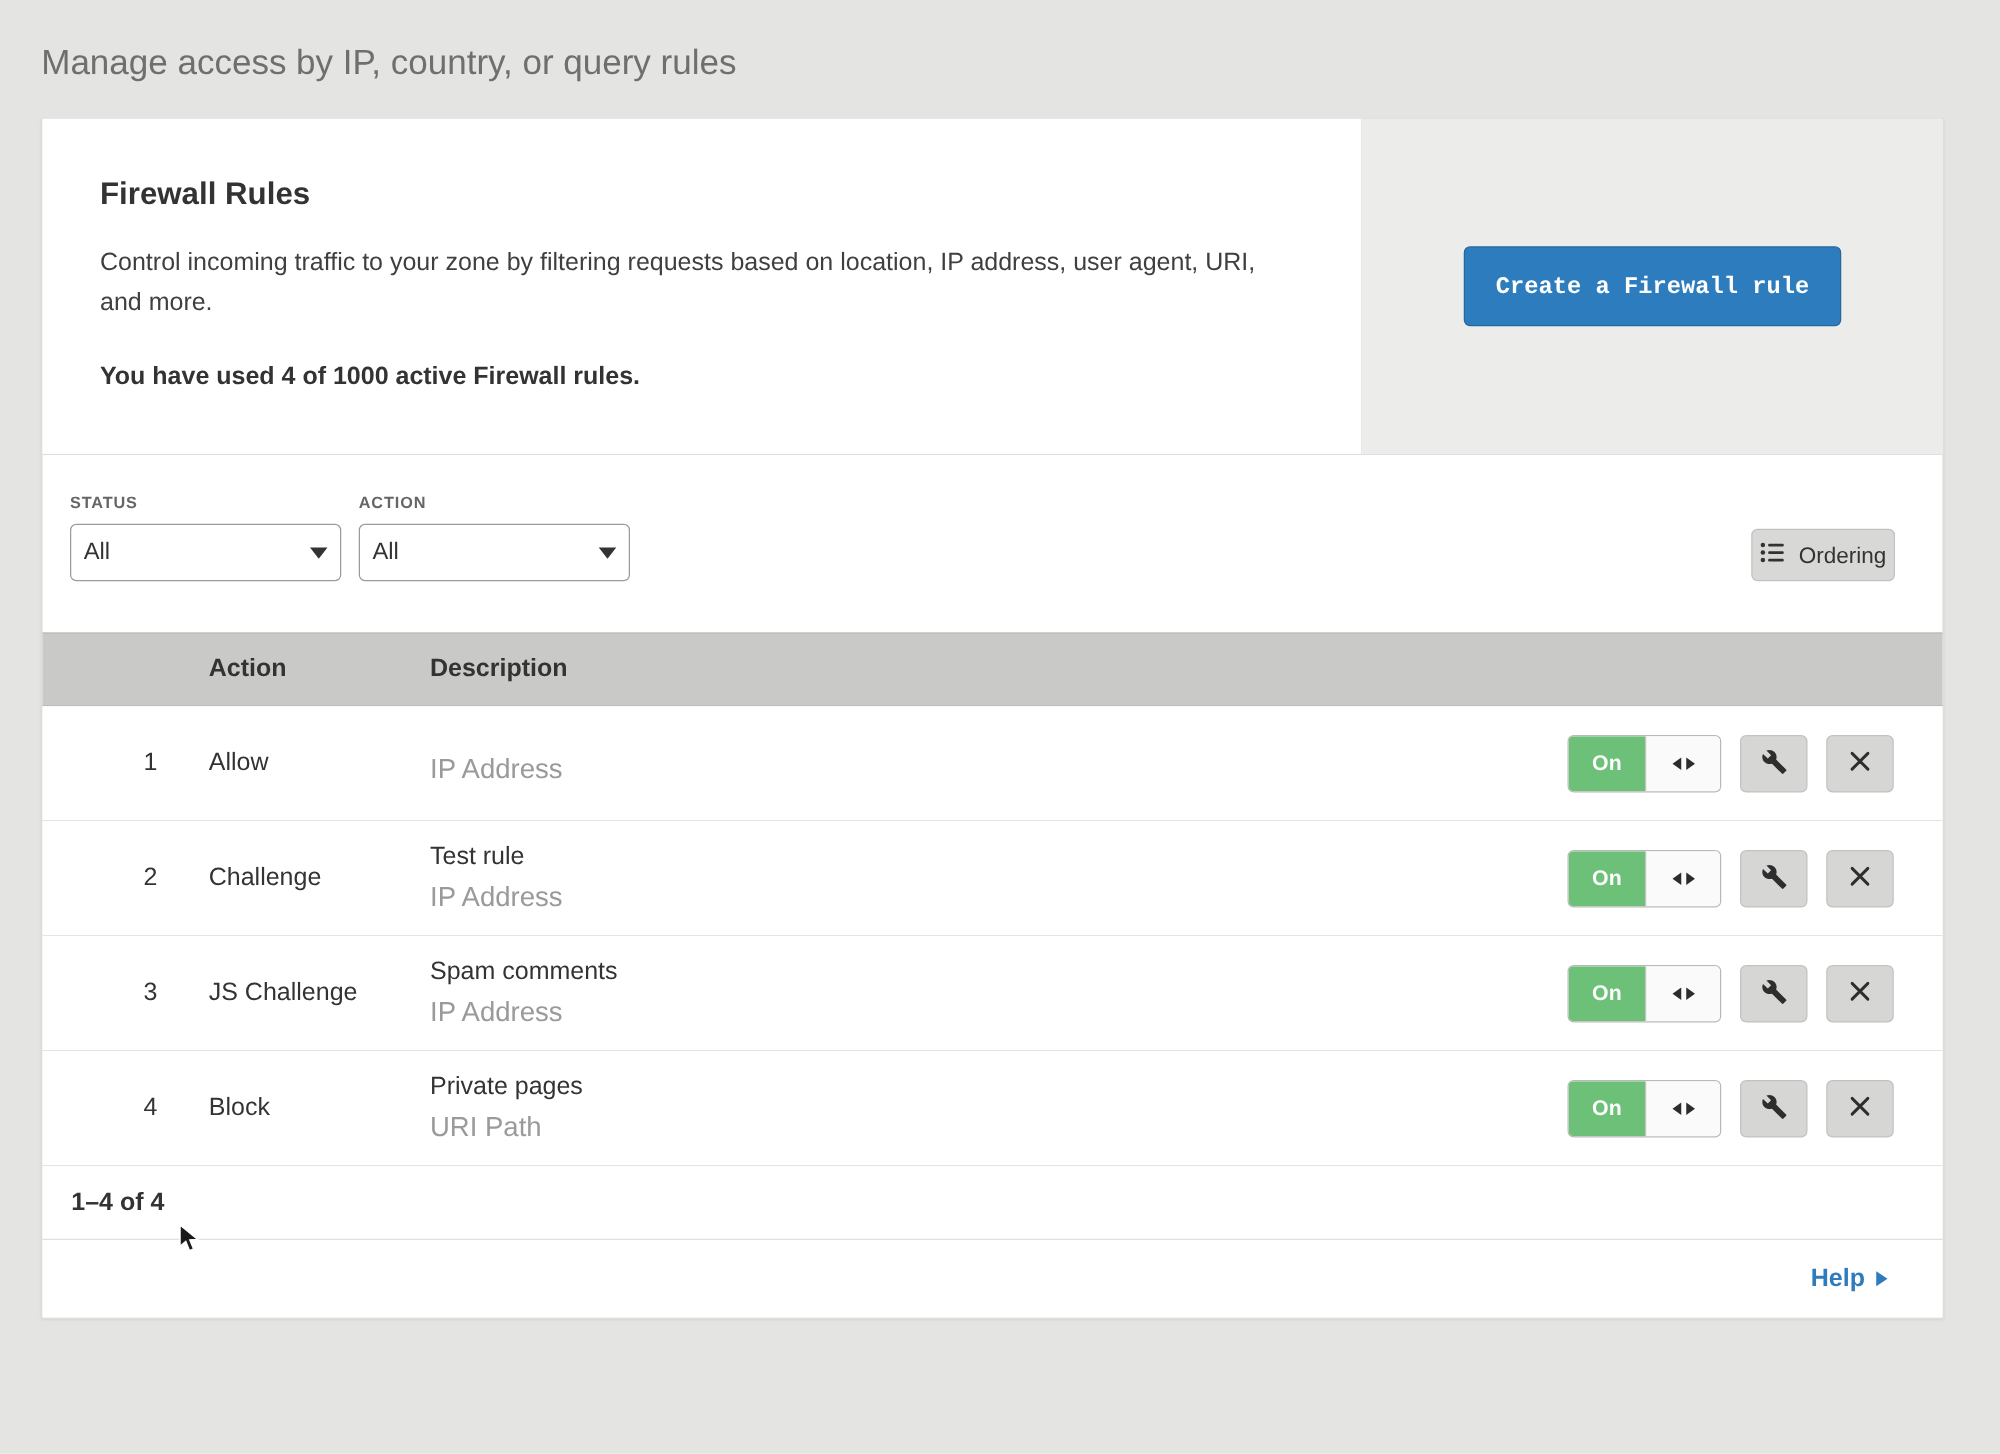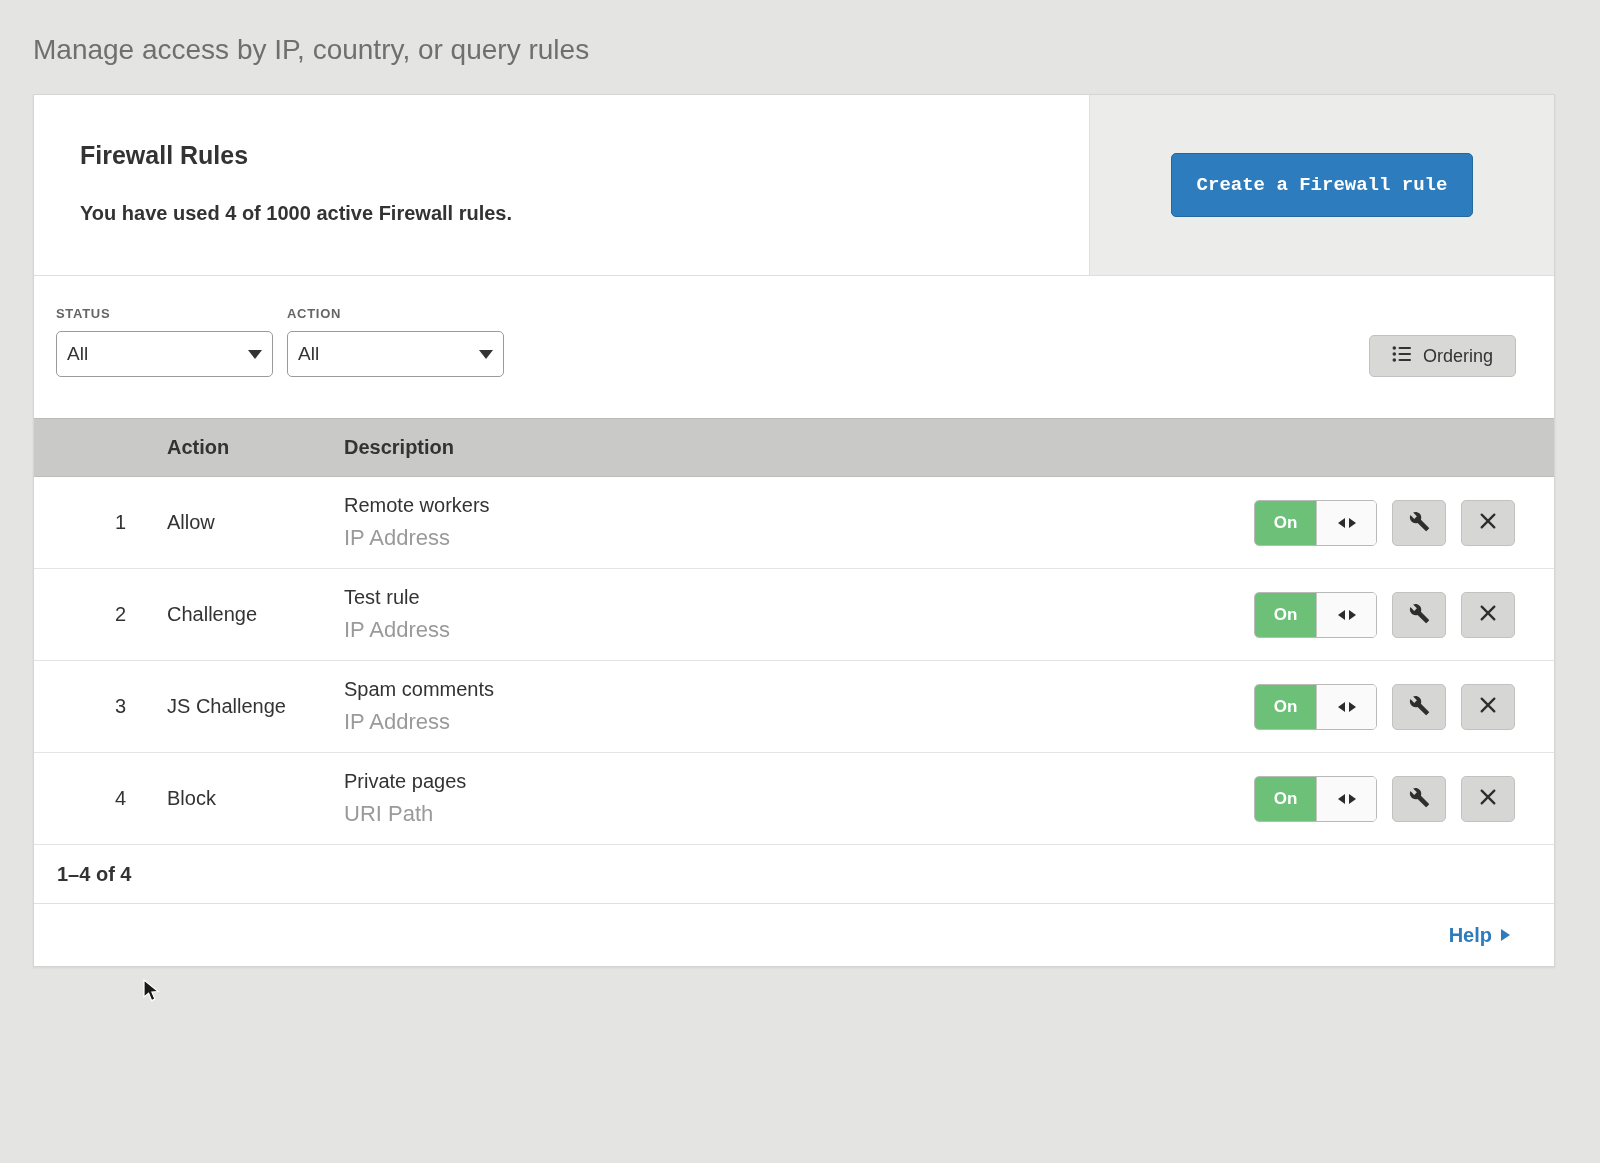--- a/index.html
+++ b/index.html
@@ -54,21 +54,21 @@
   .search-icon { position:absolute; left:13px; top:13px; }
   .select-filter { width:217px; margin-right:14px; }
   .select {
     height:46px; border:1px solid #9b9b9b; border-radius:5px; background:#fff;
     display:flex; align-items:center; justify-content:space-between;
     padding:0 10px; font-size:19px; color:#333; cursor:pointer;
   }
   .chevron-down { width:0; height:0; border-left:7px solid transparent; border-right:7px solid transparent; border-top:9px solid #333; }
   .filters-spacer { flex:1; }
   .btn-ordering {
-    display:flex; align-items:center; gap:11px; height:42px; padding:0 22px;
+    display:flex; align-items:center; gap:11px; height:42px; padding:0 6px;
     background:#d8d8d7; border:1px solid #c1c1c0; border-radius:5px;
     font-family:inherit; font-size:18px; font-weight:400; color:#333; cursor:pointer;
   }
 
   
   .table-header, .rule-row { display:grid; grid-template-columns:110px 200px 1fr 320px; align-items:center; }
   .table-header {
     height:59px; background:#c9c9c8; font-size:20px; font-weight:700; color:#333;
     border-top:1px solid #bcbcbb; border-bottom:1px solid #bcbcbb;
   }
@@ -108,20 +108,21 @@
 
   <header class="page-header">
     <p class="page-subtitle">Manage access by IP, country, or query rules</p>
   </header>
 
   <div class="card">
 
     <section class="card-intro">
       <div class="intro-left">
         <h2 class="rules-heading">Firewall Rules</h2>
+        <p class="rules-description">Control incoming traffic to your zone by filtering requests based on location, IP address, user agent, URI, and more.</p>
         <p class="rules-usage">You have used 4 of 1000 active Firewall rules.</p>
       </div>
       <div class="intro-right">
         <button class="btn-primary">Create a Firewall rule</button>
       </div>
     </section>
 
     <section class="filters">
 
       <div class="select-filter">
@@ -161,21 +162,20 @@
       <div></div>
       <div class="col-action">Action</div>
       <div>Description</div>
       <div></div>
     </div>
 
     <div class="rule-row">
       <div class="cell-num">1</div>
       <div class="cell-action">Allow</div>
       <div class="cell-desc">
-        <div class="desc-title">Remote workers</div>
         <div class="desc-sub">IP Address</div>
       </div>
       <div class="cell-controls">
         <div class="toggle">
           <span class="toggle-on">On</span>
           <span class="toggle-handle">
               <i class="tri-left"></i>
               <i class="tri-right"></i>
             </span>
         </div>

